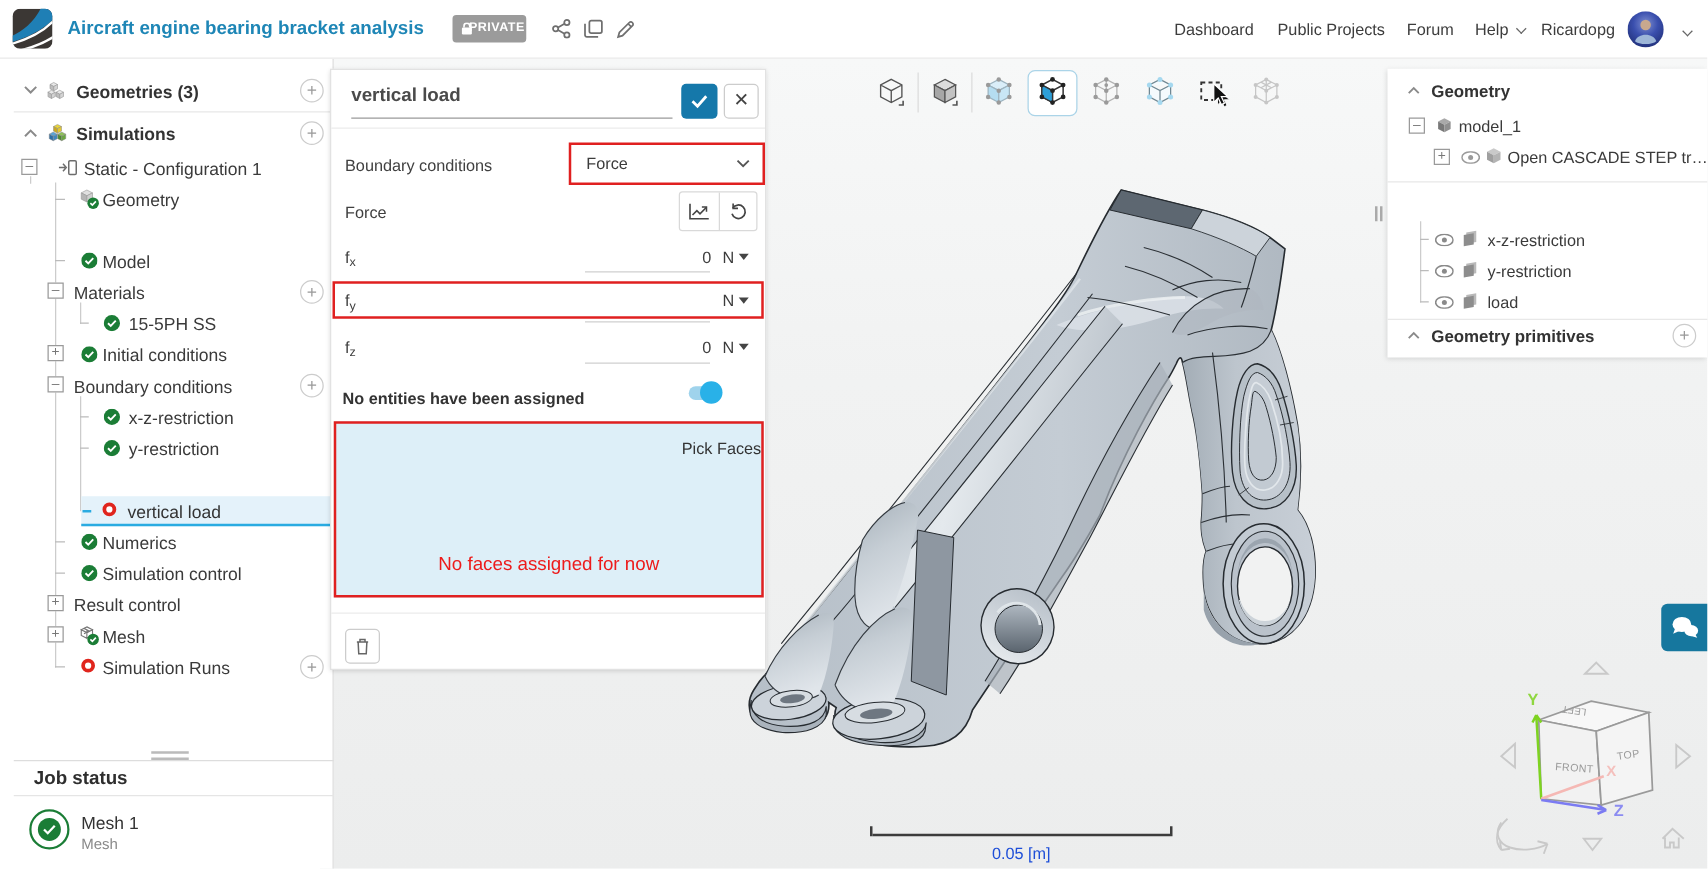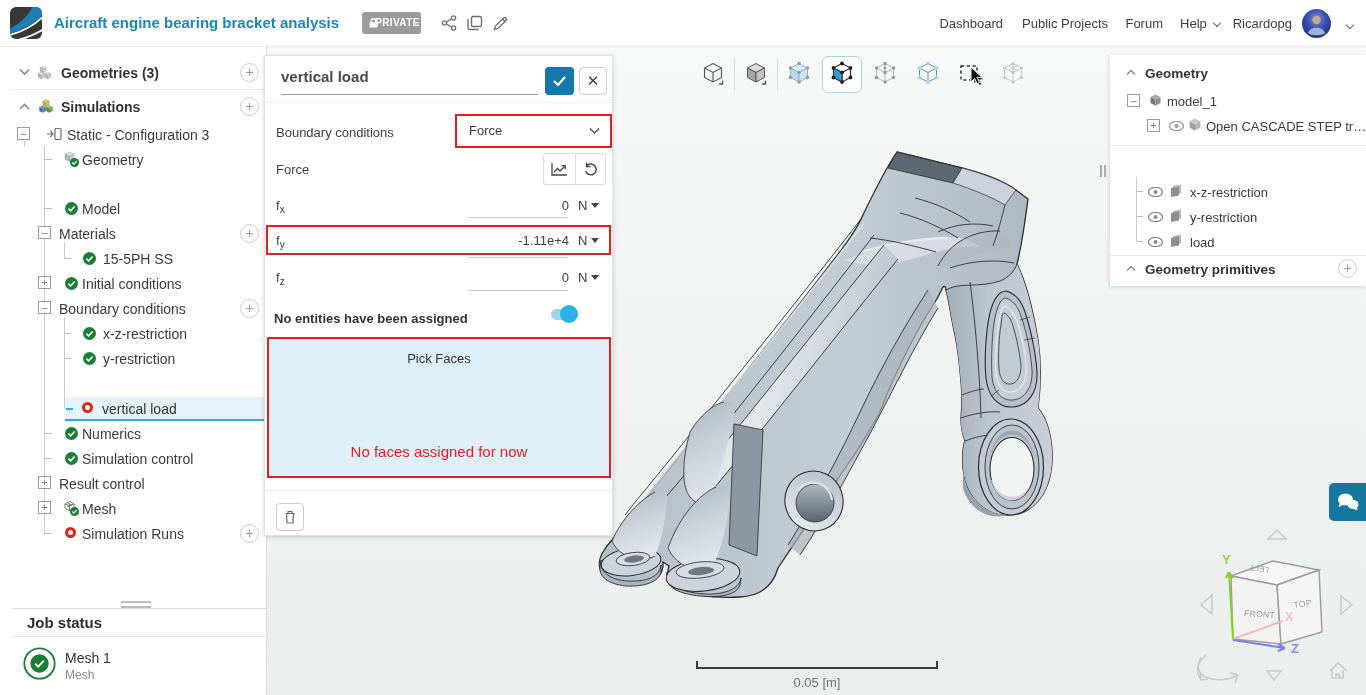--- a/index.html
+++ b/index.html
@@ -40,21 +40,21 @@
 .chev{display:inline-block;width:6px;height:6px;border-right:1.5px solid #666;border-bottom:1.5px solid #666;transform:rotate(45deg);vertical-align:2px;}
 .caret{display:inline-block;width:0;height:0;border-left:4px solid transparent;border-right:4px solid transparent;border-top:5px solid #444;vertical-align:middle;}
 
 #rpanel{position:absolute;left:1110px;top:55px;width:256px;height:231px;background:#fff;box-shadow:-1px 1px 4px rgba(0,0,0,.12);z-index:25;}
 .rrow{position:absolute;left:0;width:256px;height:25px;font-size:13px;color:#3a3a3a;}
 
 #chat{position:absolute;left:1329px;top:483px;width:37px;height:38px;background:#16779e;border-radius:5px 0 0 5px;z-index:26;}
 
 #scalebar{position:absolute;left:696px;top:661px;width:242px;height:8px;border-left:2px solid #3c3c3c;border-right:2px solid #3c3c3c;z-index:5;}
 #scalebar:after{content:"";position:absolute;left:0;right:0;bottom:0;height:2px;background:#3c3c3c;}
-#scaletxt{position:absolute;left:696px;top:675px;width:242px;text-align:center;font-size:13px;color:#737373;z-index:5;}
+#scaletxt{position:absolute;left:696px;top:675px;width:242px;text-align:center;font-size:13px;color:#1d4ed8;z-index:5;}
 </style>
 </head>
 <body>
 <div id="page">
 
 <div id="vp"></div>
 
 <div class="abs" style="left:734px;top:58px;width:1px;height:32px;background:#dcdcdc;z-index:5"></div>
 <div class="abs" style="left:777px;top:58px;width:1px;height:32px;background:#dcdcdc;z-index:5"></div>
 <div id="selbox" style="z-index:4"></div>
@@ -438,21 +438,21 @@
     <span class="txt bold" style="left:50px">Simulations</span>
     <div class="plusc" style="left:229px;top:3px">+</div>
   </div>
 
   <div class="trow" style="top:75px">
     <div class="pm" style="left:6px;top:5px">–</div>
     <svg class="abs" style="left:36px;top:5px" width="15" height="14" viewBox="0 0 15 14" fill="none" stroke="#6d6d6d" stroke-width="1.2">
       <path d="M0,7 h5 M3.4,4 l2.6,3 l-2.6,3"></path>
           <rect x="8" y="1.5" width="6" height="11" rx="1"></rect>
     </svg>
-    <span class="txt" style="left:56px">Static - Configuration 3</span>
+    <span class="txt" style="left:56px">Static - Configuration 1</span>
   </div>
 
   <div class="trow" style="top:100px">
     <div class="dash" style="left:33px;top:12px;width:8px"></div>
     <svg class="abs" style="left:52px;top:4px" width="17" height="17" viewBox="0 0 17 17">
       <path d="M6.5,1 l4.5,2.3 l-4.5,2.3 l-4.5,-2.3 Z" fill="#e0e0e0" stroke="#999" stroke-width=".5"></path>
       <path d="M2,3.3 l4.5,2.3 v5 l-4.5,-2.3 Z" fill="#b5b5b5" stroke="#999" stroke-width=".5"></path>
       <path d="M11,3.3 l-4.5,2.3 v5 l4.5,-2.3 Z" fill="#cfcfcf" stroke="#999" stroke-width=".5"></path>
       <circle cx="11.5" cy="11.5" r="4.6" fill="#1b7d36"></circle>
       <path d="M9.3,11.5 l1.6,1.6 l2.8,-3" stroke="#fff" stroke-width="1.3" fill="none"></path>
@@ -604,35 +604,34 @@
     </svg>
   </div>
 
   <div class="plabel" style="left:11px;top:142px">f<span style="font-size:10px;vertical-align:-3px">x</span></div>
   <div class="plabel" style="left:0;top:142px;width:304px;text-align:right">0</div>
   <div class="fieldline" style="left:203px;top:161px;width:100px"></div>
   <div class="nunit" style="left:313px;top:142px">N <span class="caret" style="margin-top:-3px"></span></div>
 
   <div class="redbox" style="left:1px;top:169px;width:345px;height:30px"></div>
   <div class="plabel" style="left:11px;top:177px">f<span style="font-size:10px;vertical-align:-3px">y</span></div>
-  <div class="plabel" style="left:0;top:177px;width:304px;text-align:right">-1.11e+4</div>
   <div class="fieldline" style="left:203px;top:201px;width:100px"></div>
   <div class="nunit" style="left:313px;top:177px">N <span class="caret" style="margin-top:-3px"></span></div>
 
   <div class="plabel" style="left:11px;top:214px">f<span style="font-size:10px;vertical-align:-3px">z</span></div>
   <div class="plabel" style="left:0;top:214px;width:304px;text-align:right">0</div>
   <div class="fieldline" style="left:203px;top:234px;width:100px"></div>
   <div class="nunit" style="left:313px;top:214px">N <span class="caret" style="margin-top:-3px"></span></div>
 
   <div style="position:absolute;left:9px;top:255px;font-size:13px;font-weight:bold;color:#333">No entities have been assigned</div>
   <div style="position:absolute;left:286px;top:253px;width:26px;height:11px;background:#9fd3ec;border-radius:6px"></div>
   <div style="position:absolute;left:295px;top:249px;width:18px;height:18px;background:#29b1e8;border-radius:50%"></div>
 
   <div class="redbox" style="left:2px;top:281px;width:344px;height:141px;background:#ddeff8">
-    <div style="position:absolute;left:0;top:12px;width:100%;text-align:center;font-size:13px;color:#333">Pick Faces</div>
+    <div style="position:absolute;left:0;top:12px;width:100%;text-align:right;font-size:13px;color:#333">Pick Faces</div>
     <div style="position:absolute;left:0;top:104px;width:100%;text-align:center;font-size:15px;color:#ed1b1b">No faces assigned for now</div>
   </div>
   <div style="position:absolute;left:0;top:434px;width:347px;height:1px;background:#ececec"></div>
 
   <div style="position:absolute;left:11px;top:447px;width:28px;height:28px;border:1px solid #ccc;border-radius:4px;background:#fff">
     <svg class="abs" style="left:6px;top:5px" width="14" height="16" viewBox="0 0 14 16" fill="none" stroke="#666" stroke-width="1.2">
       <path d="M2.5,4.5 h9 M5,4 v-1.5 h4 v1.5 M3.5,4.5 l0.5,9.5 h6 l0.5,-9.5"></path>
     </svg>
   </div>
 </div>

